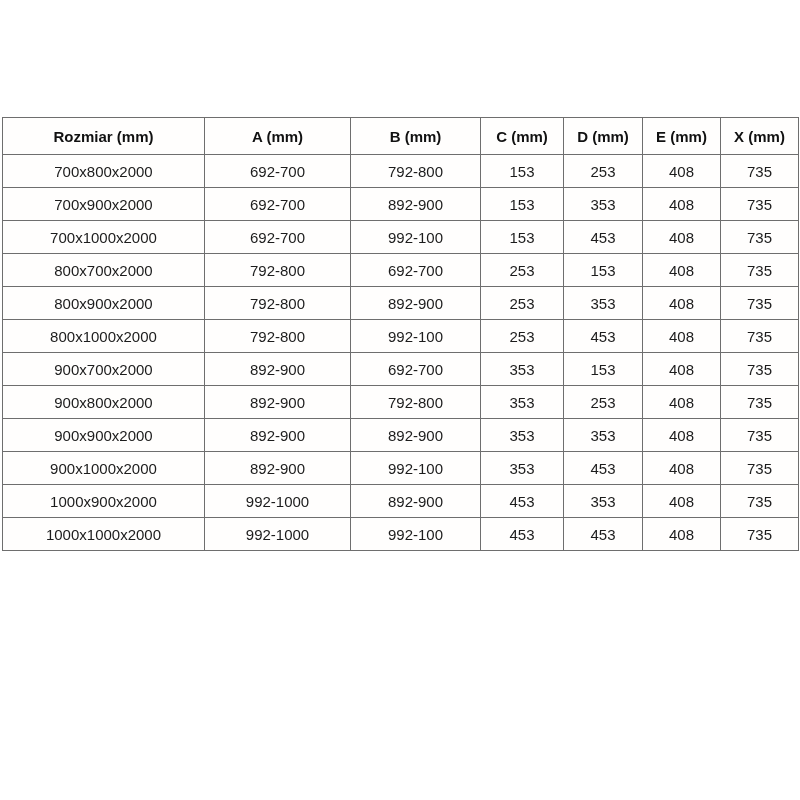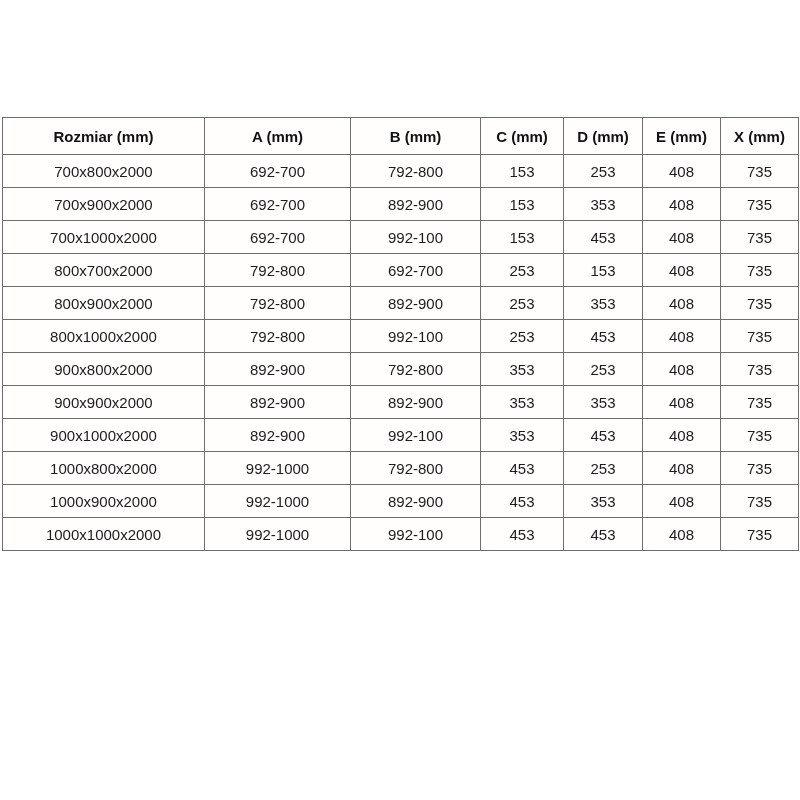--- a/index.html
+++ b/index.html
@@ -129,20 +129,29 @@
         <tr>
           <td>800x1000x2000</td>
           <td>792-800</td>
           <td>992-100</td>
           <td>253</td>
           <td>453</td>
           <td>408</td>
           <td>735</td>
         </tr>
         <tr>
+          <td>900x700x2000</td>
+          <td>892-900</td>
+          <td>692-700</td>
+          <td>353</td>
+          <td>153</td>
+          <td>408</td>
+          <td>735</td>
+        </tr>
+        <tr>
           <td>900x800x2000</td>
           <td>892-900</td>
           <td>792-800</td>
           <td>353</td>
           <td>253</td>
           <td>408</td>
           <td>735</td>
         </tr>
         <tr>
           <td>900x900x2000</td>
@@ -156,29 +165,20 @@
         <tr>
           <td>900x1000x2000</td>
           <td>892-900</td>
           <td>992-100</td>
           <td>353</td>
           <td>453</td>
           <td>408</td>
           <td>735</td>
         </tr>
         <tr>
-          <td>1000x800x2000</td>
-          <td>992-1000</td>
-          <td>792-800</td>
-          <td>453</td>
-          <td>253</td>
-          <td>408</td>
-          <td>735</td>
-        </tr>
-        <tr>
           <td>1000x900x2000</td>
           <td>992-1000</td>
           <td>892-900</td>
           <td>453</td>
           <td>353</td>
           <td>408</td>
           <td>735</td>
         </tr>
         <tr>
           <td>1000x1000x2000</td>

